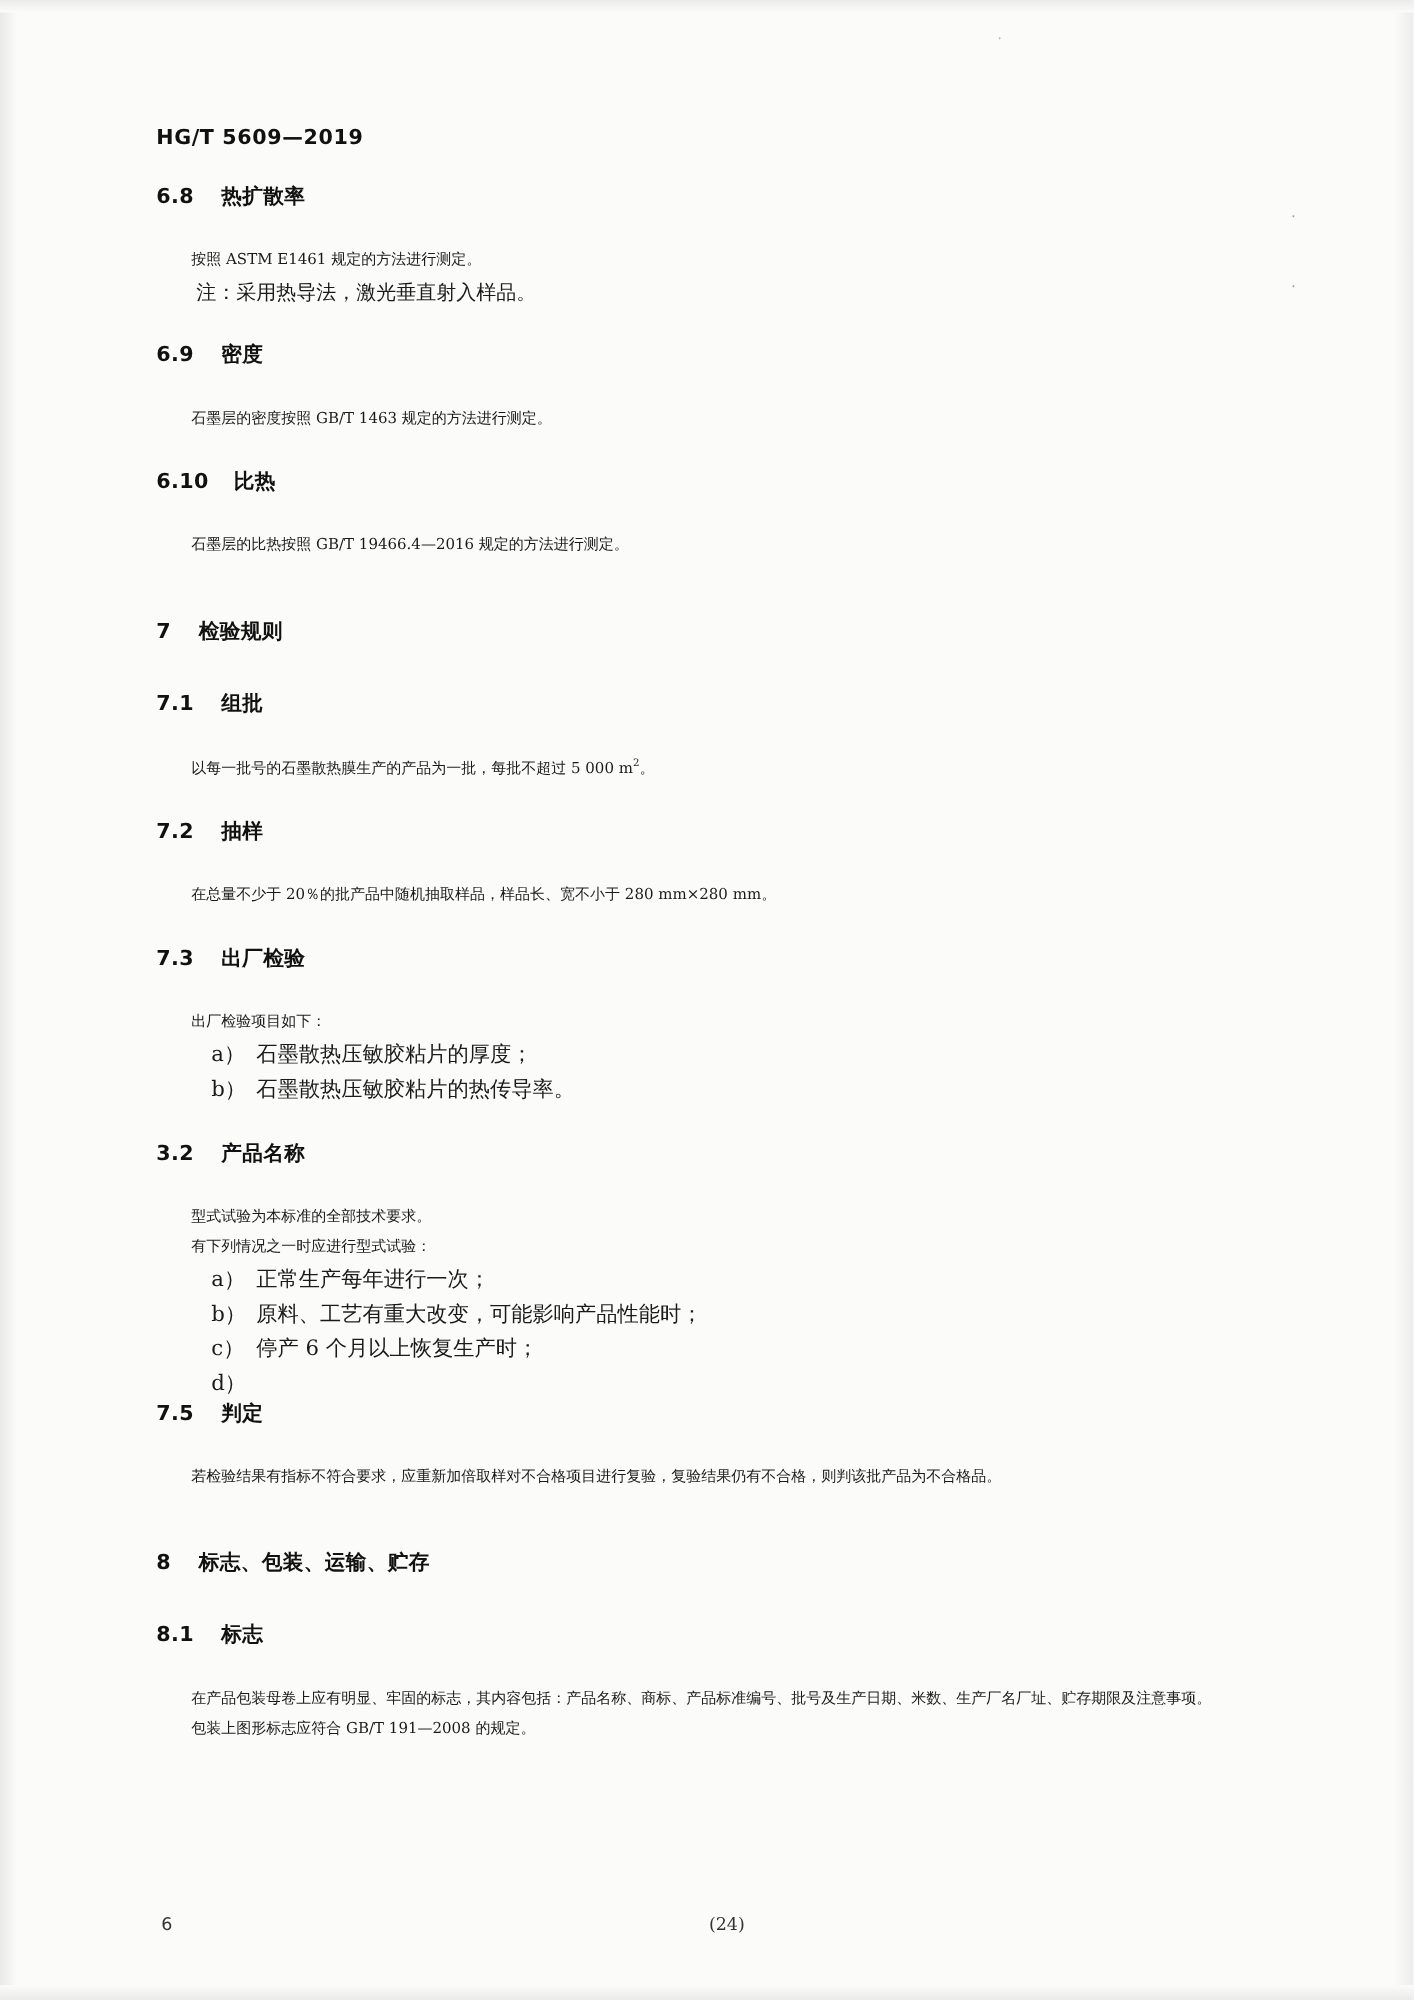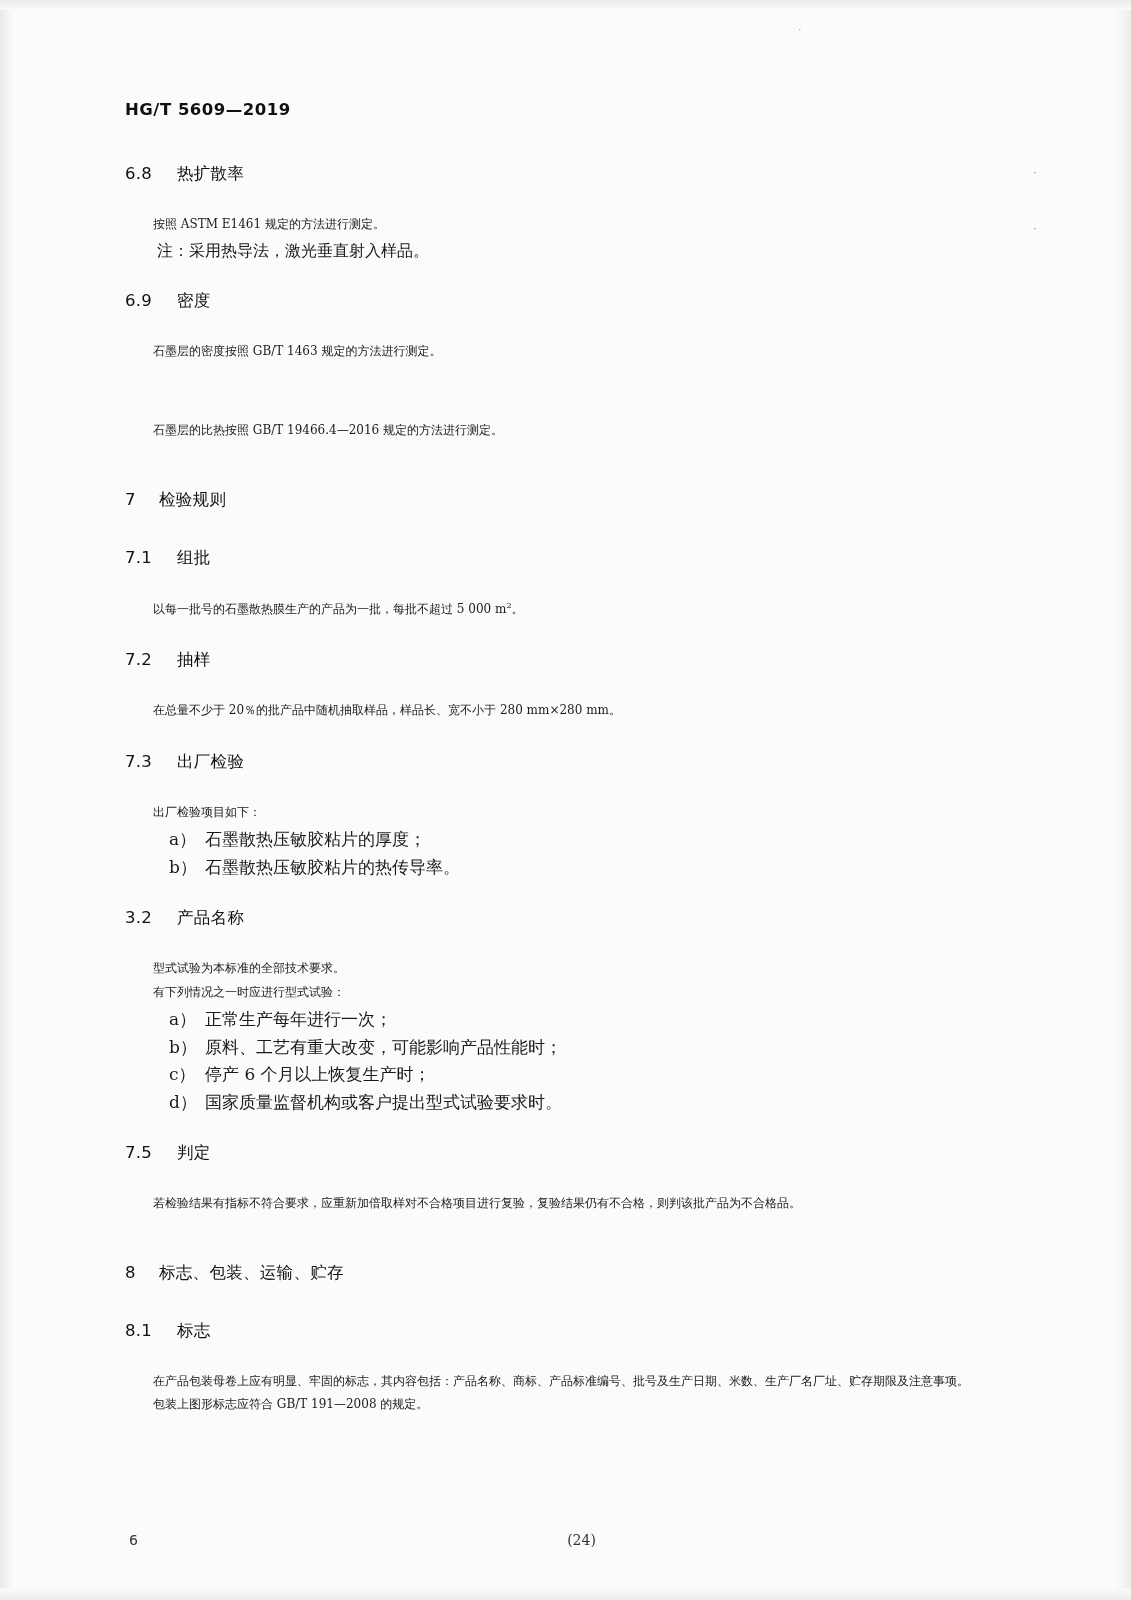--- a/index.html
+++ b/index.html
@@ -55,27 +55,27 @@
     top: 100px;
     width: 880px;
   }
 
   .header-line {
     font-family: "DejaVu Sans", "Liberation Sans", sans-serif;
     font-size: 16.5px;
     font-weight: 700;
     letter-spacing: 0.5px;
     color: #111;
-    margin-bottom: 44px;
+    margin-bottom: 27px;
   }
 
   h2.clause {
     font-family: "DejaVu Sans", "Liberation Sans", sans-serif;
     font-size: 16.5px;
-    font-weight: 400;
+    font-weight: 700;
     color: #111;
     margin: 0;
     padding: 0;
     letter-spacing: 0.3px;
   }
   .sec-num {
     display: inline-block;
     min-width: 52px;
   }
   .sec-num.wide {
@@ -198,20 +198,23 @@
     <p class="note">注：采用热导法，激光垂直射入样品。</p>
     <div class="gap-md"></div>
 
     <h2 class="clause">
       <span class="sec-num">6.9</span><span>密度</span>
     </h2>
     <div class="gap-md"></div>
     <p class="body indent">石墨层的密度按照 GB/T 1463 规定的方法进行测定。</p>
     <div class="gap-md"></div>
 
+    <h2 class="clause">
+      <span class="sec-num wide">6.10</span><span>比热</span>
+    </h2>
     <div class="gap-md"></div>
     <p class="body indent">石墨层的比热按照 GB/T 19466.4—2016 规定的方法进行测定。</p>
     <div class="gap-xl"></div>
 
     <h2 class="clause">
       <span class="sec-num top">7</span><span>检验规则</span>
     </h2>
     <div class="gap-lg"></div>
 
     <h2 class="clause">
@@ -250,21 +253,21 @@
     <p class="list-item">
       <span class="marker">a）</span><span class="itxt">正常生产每年进行一次；</span>
     </p>
     <p class="list-item">
       <span class="marker">b）</span><span class="itxt">原料、工艺有重大改变，可能影响产品性能时；</span>
     </p>
     <p class="list-item">
       <span class="marker">c）</span><span class="itxt">停产 6 个月以上恢复生产时；</span>
     </p>
     <p class="list-item">
-      <span class="marker">d）</span><span class="itxt">国家质量监督机构或客户提出型式试验要求时。</span>
+      <span class="marker">d）</span>
     </p>
     <div class="gap-md"></div>
 
     <h2 class="clause">
       <span class="sec-num">7.5</span><span>判定</span>
     </h2>
     <div class="gap-md"></div>
     <p class="body indent">若检验结果有指标不符合要求，应重新加倍取样对不合格项目进行复验，复验结果仍有不合格，则判该批产品为不合格品。</p>
     <div class="gap-xl"></div>
 

